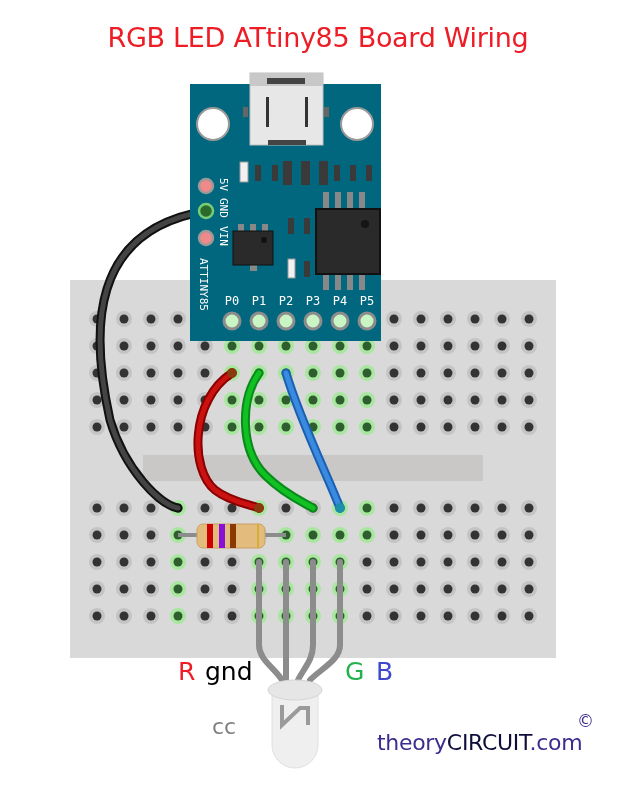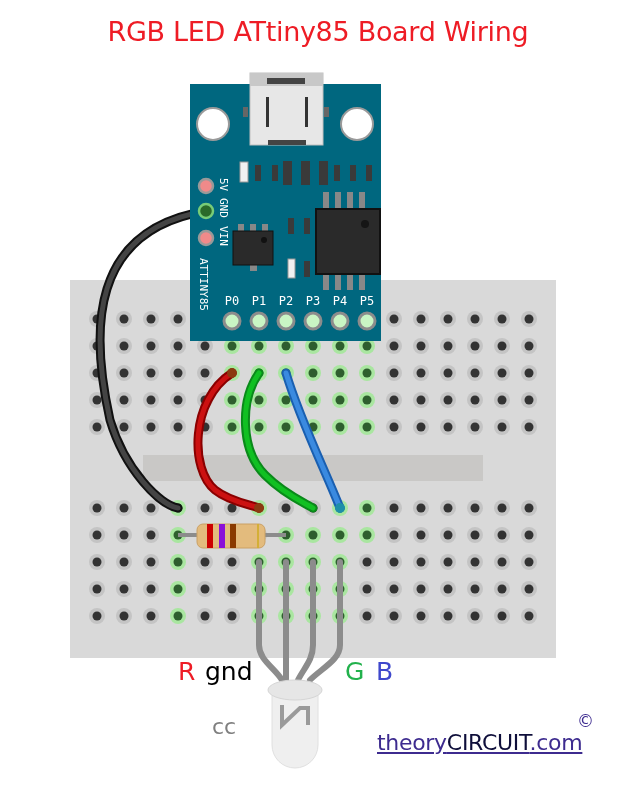--- a/index.html
+++ b/index.html
@@ -1,25 +1,25 @@
 <!DOCTYPE html>
 <html><head>
 <meta charset="utf-8">
 <style>
   html, body { margin:0; padding:0; background:#ffffff; }
   body { width:636px; height:786px; position:relative; overflow:hidden; font-family:"Liberation Sans", sans-serif; }
-  #title { position:absolute; left:0; top:16px; width:636px; text-align:center; font-size:27px; color:#ee1c25; font-family:"DejaVu Sans", sans-serif; letter-spacing:-0.3px; }
+  #title { position:absolute; left:0; top:22px; width:636px; text-align:center; font-size:27px; color:#ee1c25; font-family:"DejaVu Sans", sans-serif; letter-spacing:-0.3px; }
   #diagram { position:absolute; left:0; top:0; }
   .lbl { position:absolute; font-family:"DejaVu Sans", sans-serif; font-size:25px; }
   #lbl-r { left:178px; top:657px; color:#ee1c25; }
   #lbl-gnd { left:205px; top:657px; color:#000; }
   #lbl-cc { left:212px; top:714px; color:#7f7f7f; font-size:22px; }
   #lbl-g { left:345px; top:657px; color:#22b14c; }
   #lbl-b { left:376px; top:657px; color:#3f48cc; }
-  #brand { position:absolute; left:377px; top:730px; font-family:"DejaVu Sans", sans-serif; font-size:22px; color:#3d2b8f; letter-spacing:-0.3px;text-decoration:underline; }
+  #brand { position:absolute; left:377px; top:730px; font-family:"DejaVu Sans", sans-serif; font-size:22px; color:#3d2b8f; letter-spacing:-0.3px; }
   #brand .mid { color:#0e0e3a; }
   #copy { position:absolute; left:577px; top:711px; font-family:"DejaVu Sans", sans-serif; font-size:17px; color:#3d2b8f; }
 </style>
 </head>
 <body>
 
 <div id="title">RGB LED ATtiny85 Board Wiring</div>
 
 <svg id="diagram" width="636" height="786">
 

